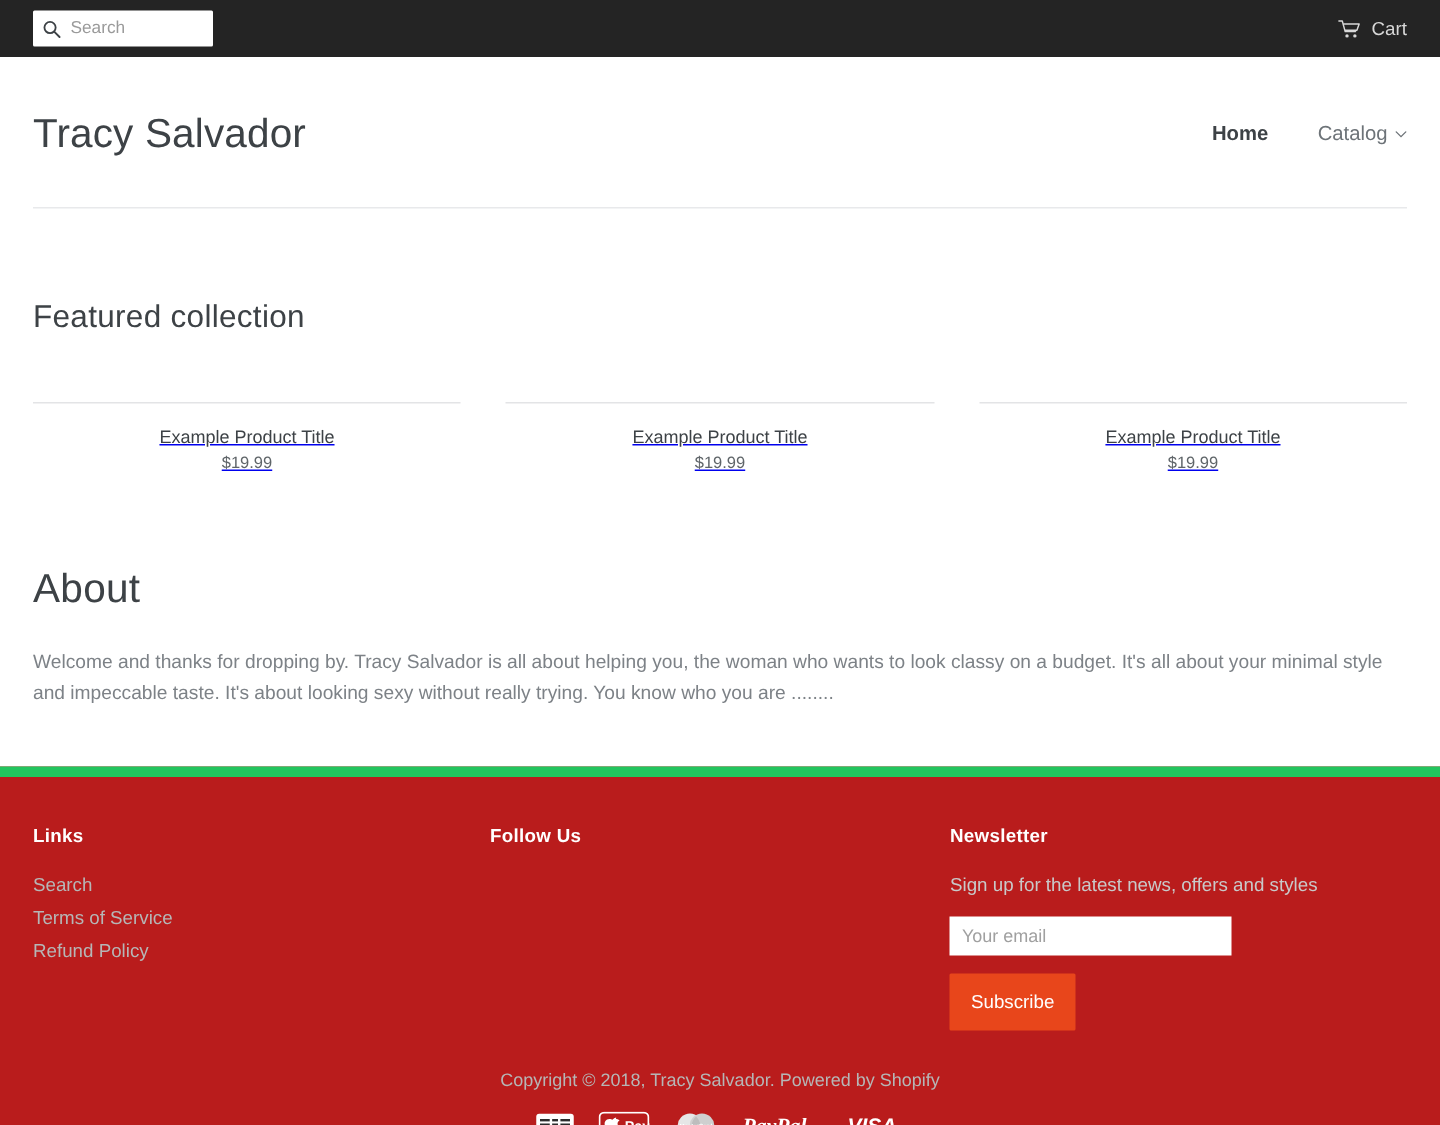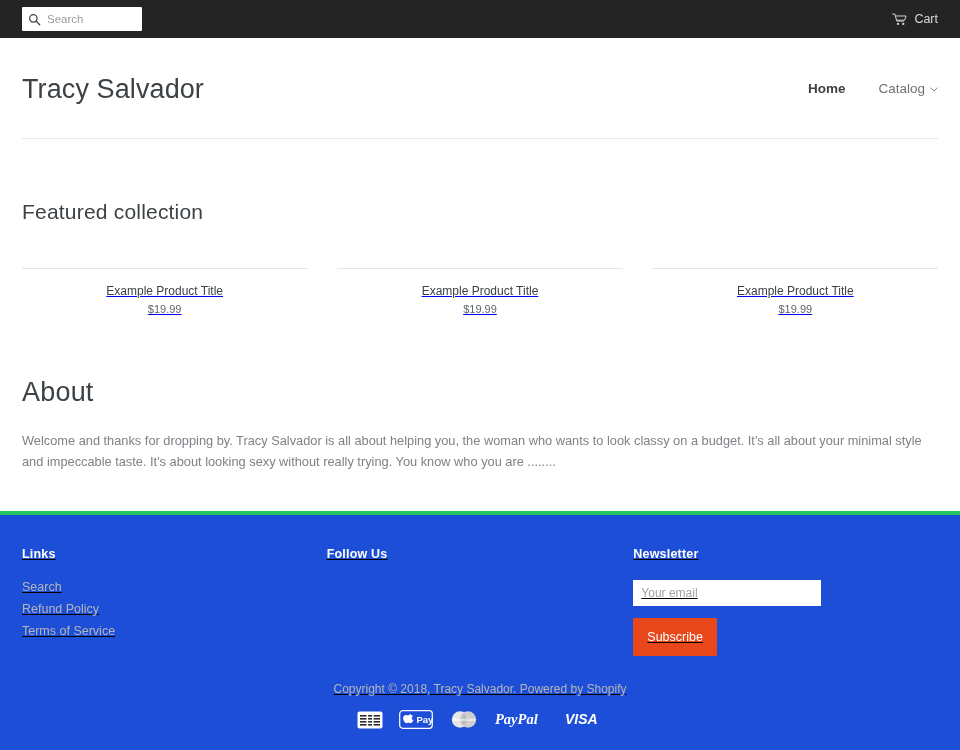--- a/index.html
+++ b/index.html
@@ -82,23 +82,22 @@
     margin: 62px 0 0 0; letter-spacing: .2px;
   }
   .about-text {
     font-size: 12.8px; line-height: 21px; color: #7d8287;
     margin: 22px 0 0 0; max-width: 930px;
   }
 
   
   .footer {
     position: absolute; left: 0; right: 0; bottom: 0;
-    background: #1d4ed8; height: 239px;
-    border-top: 4px solid #22c55e;
-    text-decoration: underline;
+    background: #b91c1c; height: 239px;
+    border-top: 7px solid #22c55e;
   }
   .footer-cols {
     display: flex; padding: 32px 22px 0 22px;
   }
   .footer-col { width: 310px; }
   .footer-col:nth-child(2) { width: 312px; }
   .footer-heading {
     font-size: 12.5px; font-weight: bold; color: #ffffff;
     margin: 0 0 19px 0; letter-spacing: .2px;
   }
@@ -197,30 +196,31 @@
     <p class="about-text">Welcome and thanks for dropping by. Tracy Salvador is all about helping you, the woman who wants to look classy on a budget. It's all about your minimal style and impeccable taste. It's about looking sexy without really trying. You know who you are ........</p>
 
   </div>
 
   <div class="footer">
     <div class="footer-cols">
 
       <div class="footer-col">
         <div class="footer-heading">Links</div>
         <a class="footer-link" href="#">Search</a>
+        <a class="footer-link" href="#">Terms of Service</a>
         <a class="footer-link" href="#">Refund Policy</a>
-        <a class="footer-link" href="#">Terms of Service</a>
       </div>
 
       <div class="footer-col">
         <div class="footer-heading">Follow Us</div>
       </div>
 
       <div class="footer-col">
         <div class="footer-heading">Newsletter</div>
+        <p class="newsletter-text">Sign up for the latest news, offers and styles</p>
         <input class="email-input" type="text" value="" placeholder="Your email" style="">
         <button class="subscribe-btn">Subscribe</button>
       </div>
 
     </div>
 
     <div class="copyright">Copyright © 2018, Tracy Salvador. Powered by Shopify</div>
 
     <div class="pay-icons">
 

